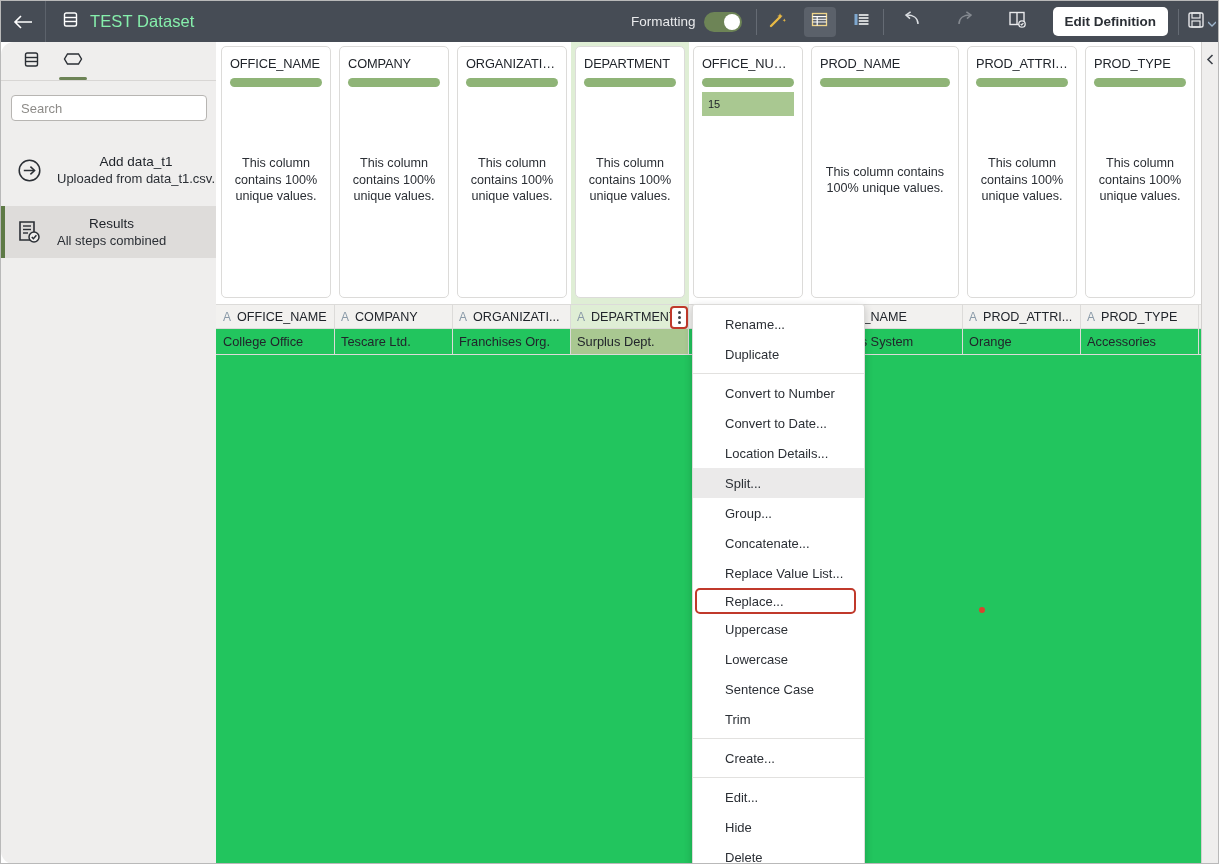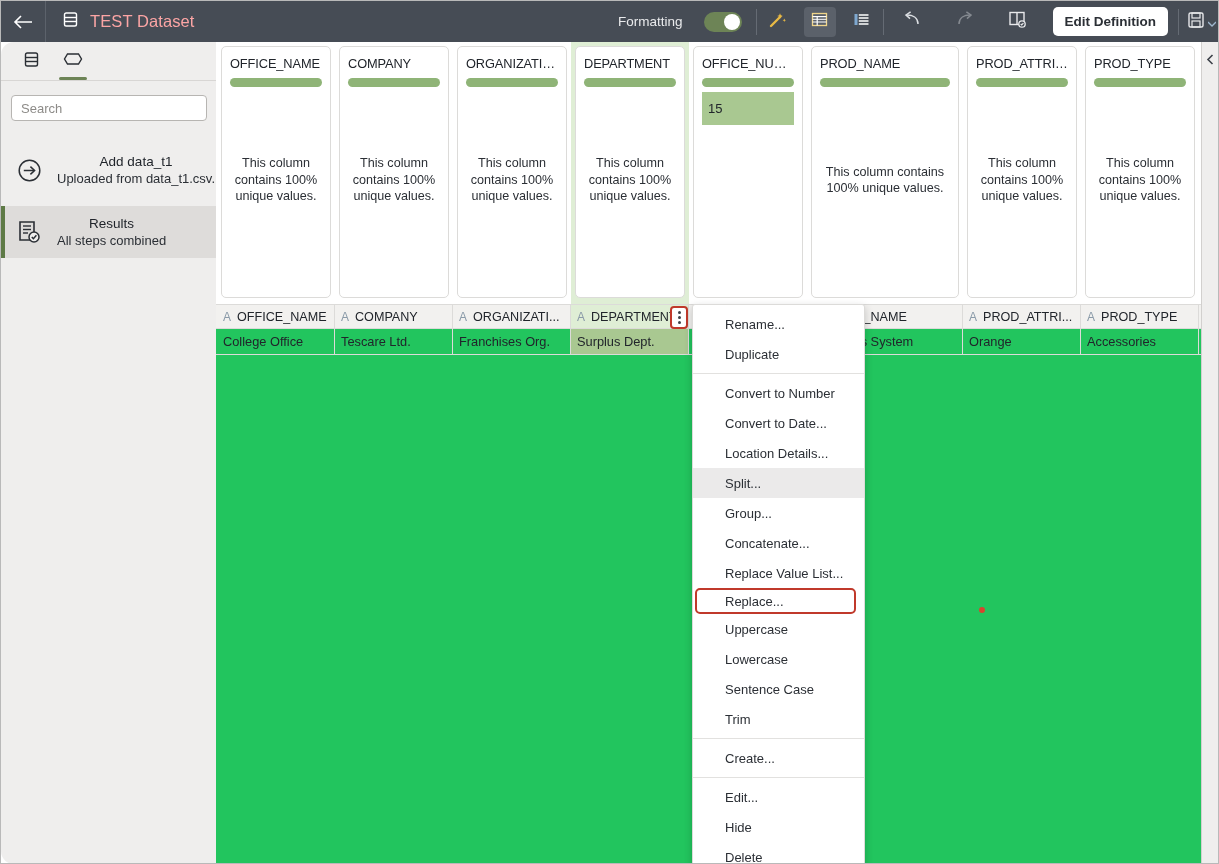--- a/index.html
+++ b/index.html
@@ -32,26 +32,26 @@
   }
   .tb-back svg { display:block; }
   .tb-divider {
     width: 1px; height: 41px; background: #5c626b;
   }
   .tb-title-wrap {
     display: flex; align-items: center; gap: 11px;
     padding-left: 16px;
   }
   .tb-title {
-    font-size: 16.5px; color: #fca5a5; letter-spacing: .1px;
+    font-size: 16.5px; color: #86efac; letter-spacing: .1px;
   }
   .tb-spacer { flex: 1 1 auto; }
 
   .tb-formatting-group {
-    display: flex; align-items: center; gap: 21px;
+    display: flex; align-items: center; gap: 8px;
     margin-right: 14px;
   }
   .tb-formatting-label { font-size: 13.5px; color: #e9eaec; }
   .toggle {
     width: 38px; height: 20px; border-radius: 10px;
     background: #6d8456; position: relative; cursor: pointer;
   }
   .toggle .knob {
     position: absolute; top: 2px; right: 2px;
     width: 16px; height: 16px; border-radius: 50%;
@@ -171,26 +171,26 @@
     font-size: 12.8px; color: #21252b;
     white-space: nowrap; overflow: hidden; text-overflow: ellipsis;
     letter-spacing: -.1px;
   }
   .card-bar {
     height: 9px; border-radius: 5px;
     background: #8fb477;
     margin-top: 7px;
   }
   .card-valuebar {
-    height: 33px;
+    height: 24px;
     background: #a9c891;
     margin-top: 5px;
     display: flex; align-items: center;
     padding-left: 6px;
-    font-size: 13px; color: #21252b;
+    font-size: 11px; color: #21252b;
   }
   .card-msg {
     flex: 1 1 auto;
     display: flex; align-items: center; justify-content: center;
     text-align: center;
     font-size: 12.6px; color: #2b2f35;
     line-height: 16.5px;
     padding-bottom: 24px;
   }
 

